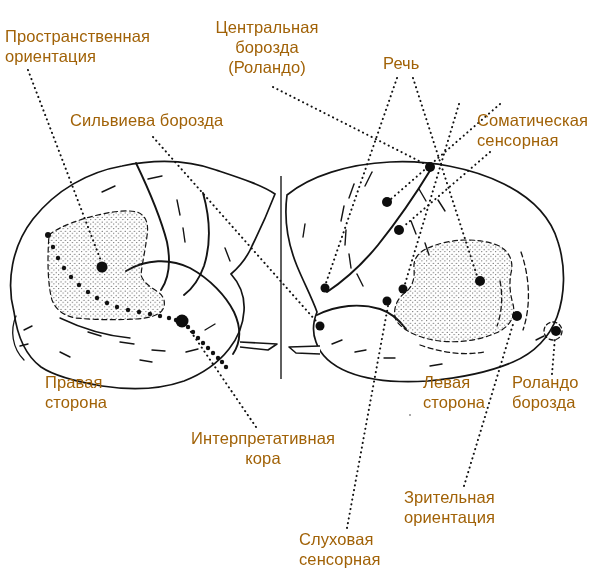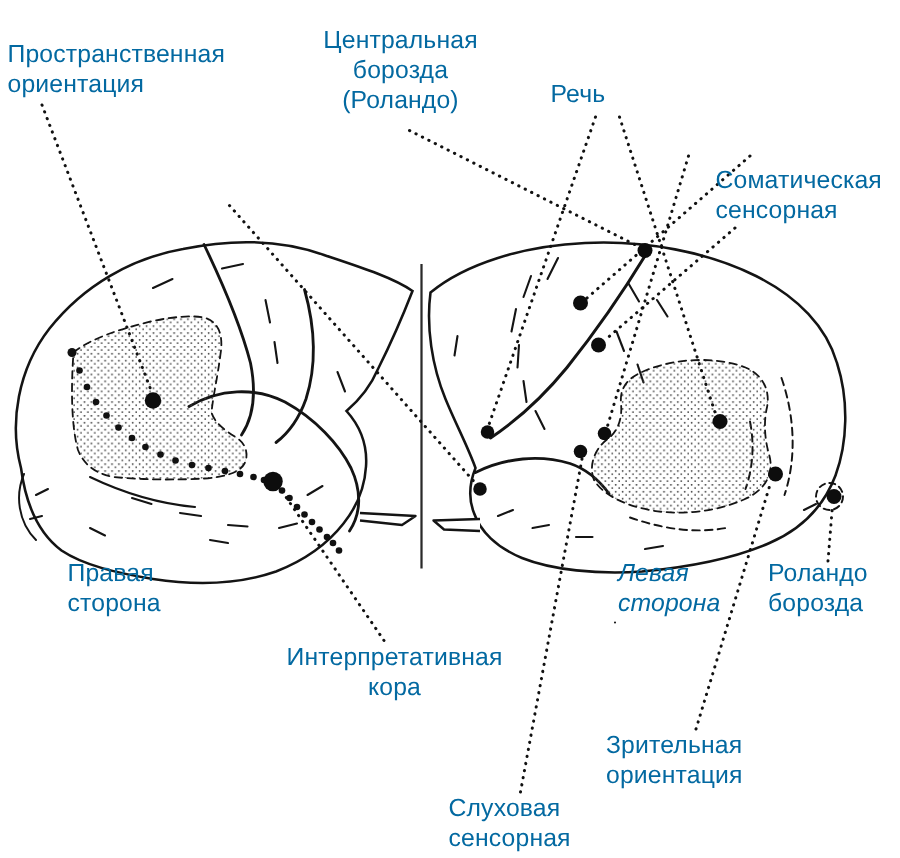--- a/index.html
+++ b/index.html
@@ -2,21 +2,21 @@
 <html><head>
 <meta charset="utf-8">
 <style>
   html,body{margin:0;padding:0;background:#fff;}
   #stage{
     position:relative;width:600px;height:572px;background:#fff;overflow:hidden;
     font-family:"Liberation Sans","DejaVu Sans",sans-serif;
   }
   #art{position:absolute;left:0;top:0;}
   .lbl{
-    position:absolute;color:#0369a1;font-size:16.5px;line-height:20px;
+    position:absolute;color:#a16207;font-size:16.5px;line-height:20px;
     white-space:pre-line;letter-spacing:0.1px;
   }
   .center{text-align:center;}
 </style>
 </head>
 <body>
 <div id="stage">
 
 <svg id="art" width="600" height="572" viewBox="0 0 600 572">
   <defs>
@@ -194,26 +194,27 @@
     <circle cx="517" cy="316" r="5"></circle>
     <circle cx="556" cy="331" r="5"></circle>
   </g>
 </svg>
 
 <div class="lbl" style="left:5px;   top:26px;">Пространственная
 ориентация</div>
 <div class="lbl center" style="left:205px; top:17px; width:124px;">Центральная
 борозда
 (Роландо)</div>
-<div class="lbl" style="left:367px; top:53px;">Речь</div>
+<div class="lbl" style="left:383px; top:53px;">Речь</div>
 <div class="lbl" style="left:477px; top:110px;">Соматическая
 сенсорная</div>
+<div class="lbl" style="left:70px;  top:110px;">Сильвиева борозда</div>
 <div class="lbl" style="left:45px;  top:372px;">Правая
 сторона</div>
-<div class="lbl" style="left:412px; top:372px;font-style:italic;">Левая
+<div class="lbl" style="left:423px; top:372px;">Левая
 сторона</div>
 <div class="lbl" style="left:512px; top:372px;">Роландо
 борозда</div>
 <div class="lbl center" style="left:190px; top:428px; width:146px;text-align:center;">Интерпретативная
 кора</div>
 <div class="lbl" style="left:404px; top:487px;">Зрительная
 ориентация</div>
 <div class="lbl" style="left:299px; top:529px;">Слуховая
 сенсорная</div>
 

